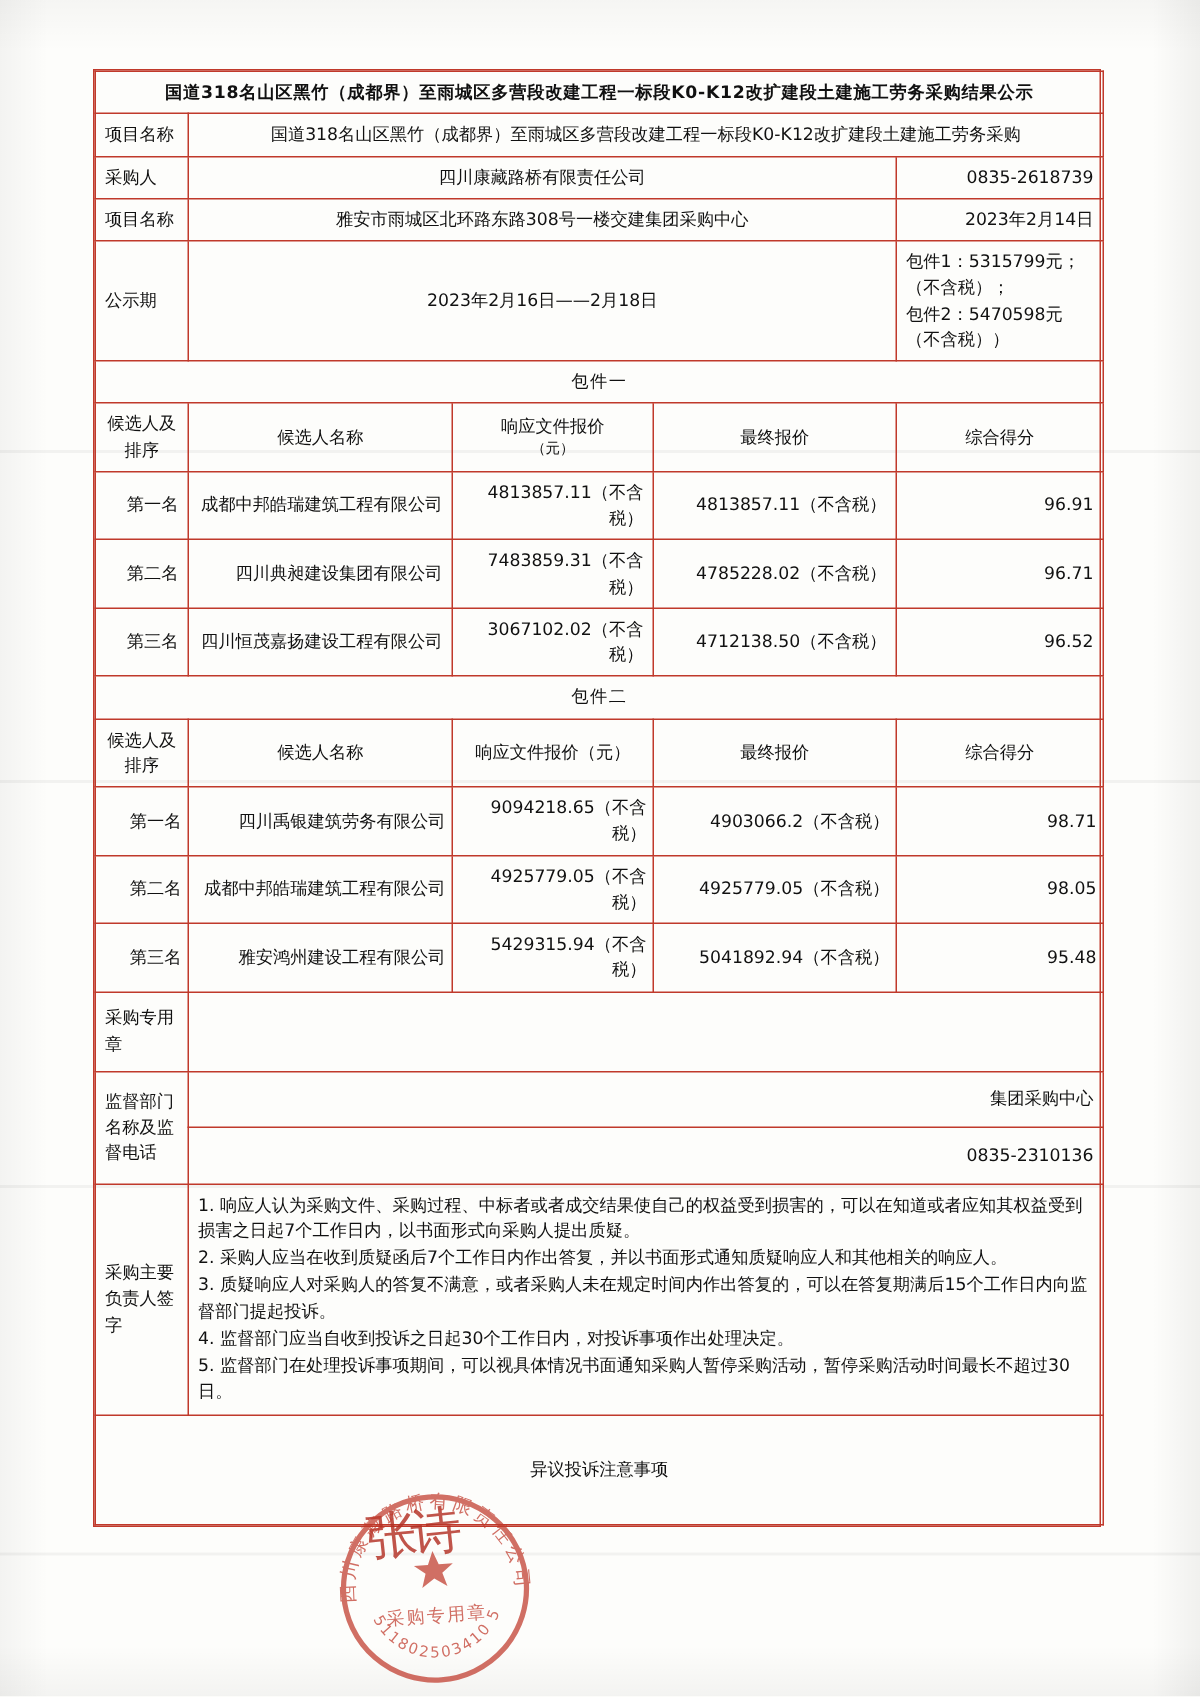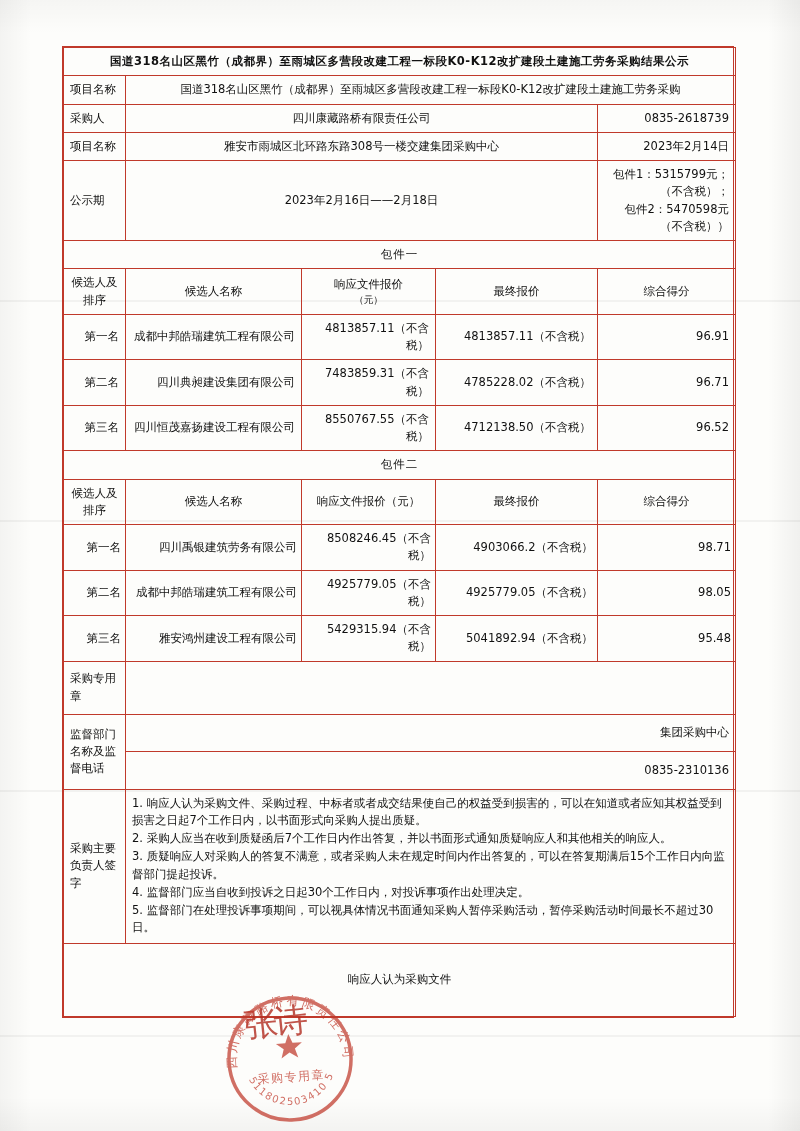--- a/index.html
+++ b/index.html
@@ -102,21 +102,21 @@
   .notes {
     text-align: left;
     font-size: 11.5px;
     line-height: 1.75;
     padding: 6px 8px 8px 10px;
   }
   .notes p { margin: 0 0 1px 0; }
   .period-box {
     font-size: 11px;
     line-height: 1.55;
-    text-align: right;
+    text-align: left;
     padding-left: 10px;
   }
   .sign-row td {
     height: 62px;
     vertical-align: top;
     padding-top: 8px;
   }
   .two-line { line-height: 1.4; }
 
   
@@ -219,41 +219,41 @@
     <tr class="cand-row">
       <td class="rank">第二名</td>
       <td class="center">四川典昶建设集团有限公司</td>
       <td class="center">7483859.31（不含税）</td>
       <td class="center">4785228.02（不含税）</td>
       <td class="center">96.71</td>
     </tr>
     <tr class="cand-row">
       <td class="rank">第三名</td>
       <td class="center">四川恒茂嘉扬建设工程有限公司</td>
-      <td class="center">8550767.55（不含税）</td>
+      <td class="center">3067102.02（不含税）</td>
       <td class="center">4712138.50（不含税）</td>
       <td class="center">96.52</td>
     </tr>
 
     <tr>
       <td class="section-band" colspan="5">包件二</td>
     </tr>
 
     <tr>
       <td class="hdr two-line">候选人及排序</td>
       <td class="hdr">候选人名称</td>
       <td class="hdr">响应文件报价（元）</td>
       <td class="hdr">最终报价</td>
       <td class="hdr">综合得分</td>
     </tr>
 
     <tr class="cand-row tight">
       <td class="rank">第一名</td>
       <td class="center">四川禹银建筑劳务有限公司</td>
-      <td class="center">8508246.45（不含税）</td>
+      <td class="center">9094218.65（不含税）</td>
       <td class="center">4903066.2（不含税）</td>
       <td class="center">98.71</td>
     </tr>
     <tr class="cand-row tight">
       <td class="rank">第二名</td>
       <td class="center">成都中邦皓瑞建筑工程有限公司</td>
       <td class="center">4925779.05（不含税）</td>
       <td class="center">4925779.05（不含税）</td>
       <td class="center">98.05</td>
     </tr>
@@ -283,21 +283,21 @@
       <td class="notes" colspan="4">
         <p>1. 响应人认为采购文件、采购过程、中标者或者成交结果使自己的权益受到损害的，可以在知道或者应知其权益受到损害之日起7个工作日内，以书面形式向采购人提出质疑。</p>
         <p>2. 采购人应当在收到质疑函后7个工作日内作出答复，并以书面形式通知质疑响应人和其他相关的响应人。</p>
         <p>3. 质疑响应人对采购人的答复不满意，或者采购人未在规定时间内作出答复的，可以在答复期满后15个工作日内向监督部门提起投诉。</p>
         <p>4. 监督部门应当自收到投诉之日起30个工作日内，对投诉事项作出处理决定。</p>
         <p>5. 监督部门在处理投诉事项期间，可以视具体情况书面通知采购人暂停采购活动，暂停采购活动时间最长不超过30日。</p>
       </td>
     </tr>
 
     <tr class="sign-row">
-      <td colspan="5" class="val">响应人认为采购文件</td>
+      <td colspan="5" class="val">异议投诉注意事项</td>
     </tr>
   </tbody>
     </table>
 </div>
 
 <div class="sign-scribble">张诗</div>
 
 <div class="stamp">
   <svg width="148" height="148" viewBox="0 0 148 148" xmlns="http://www.w3.org/2000/svg">
     <defs>

